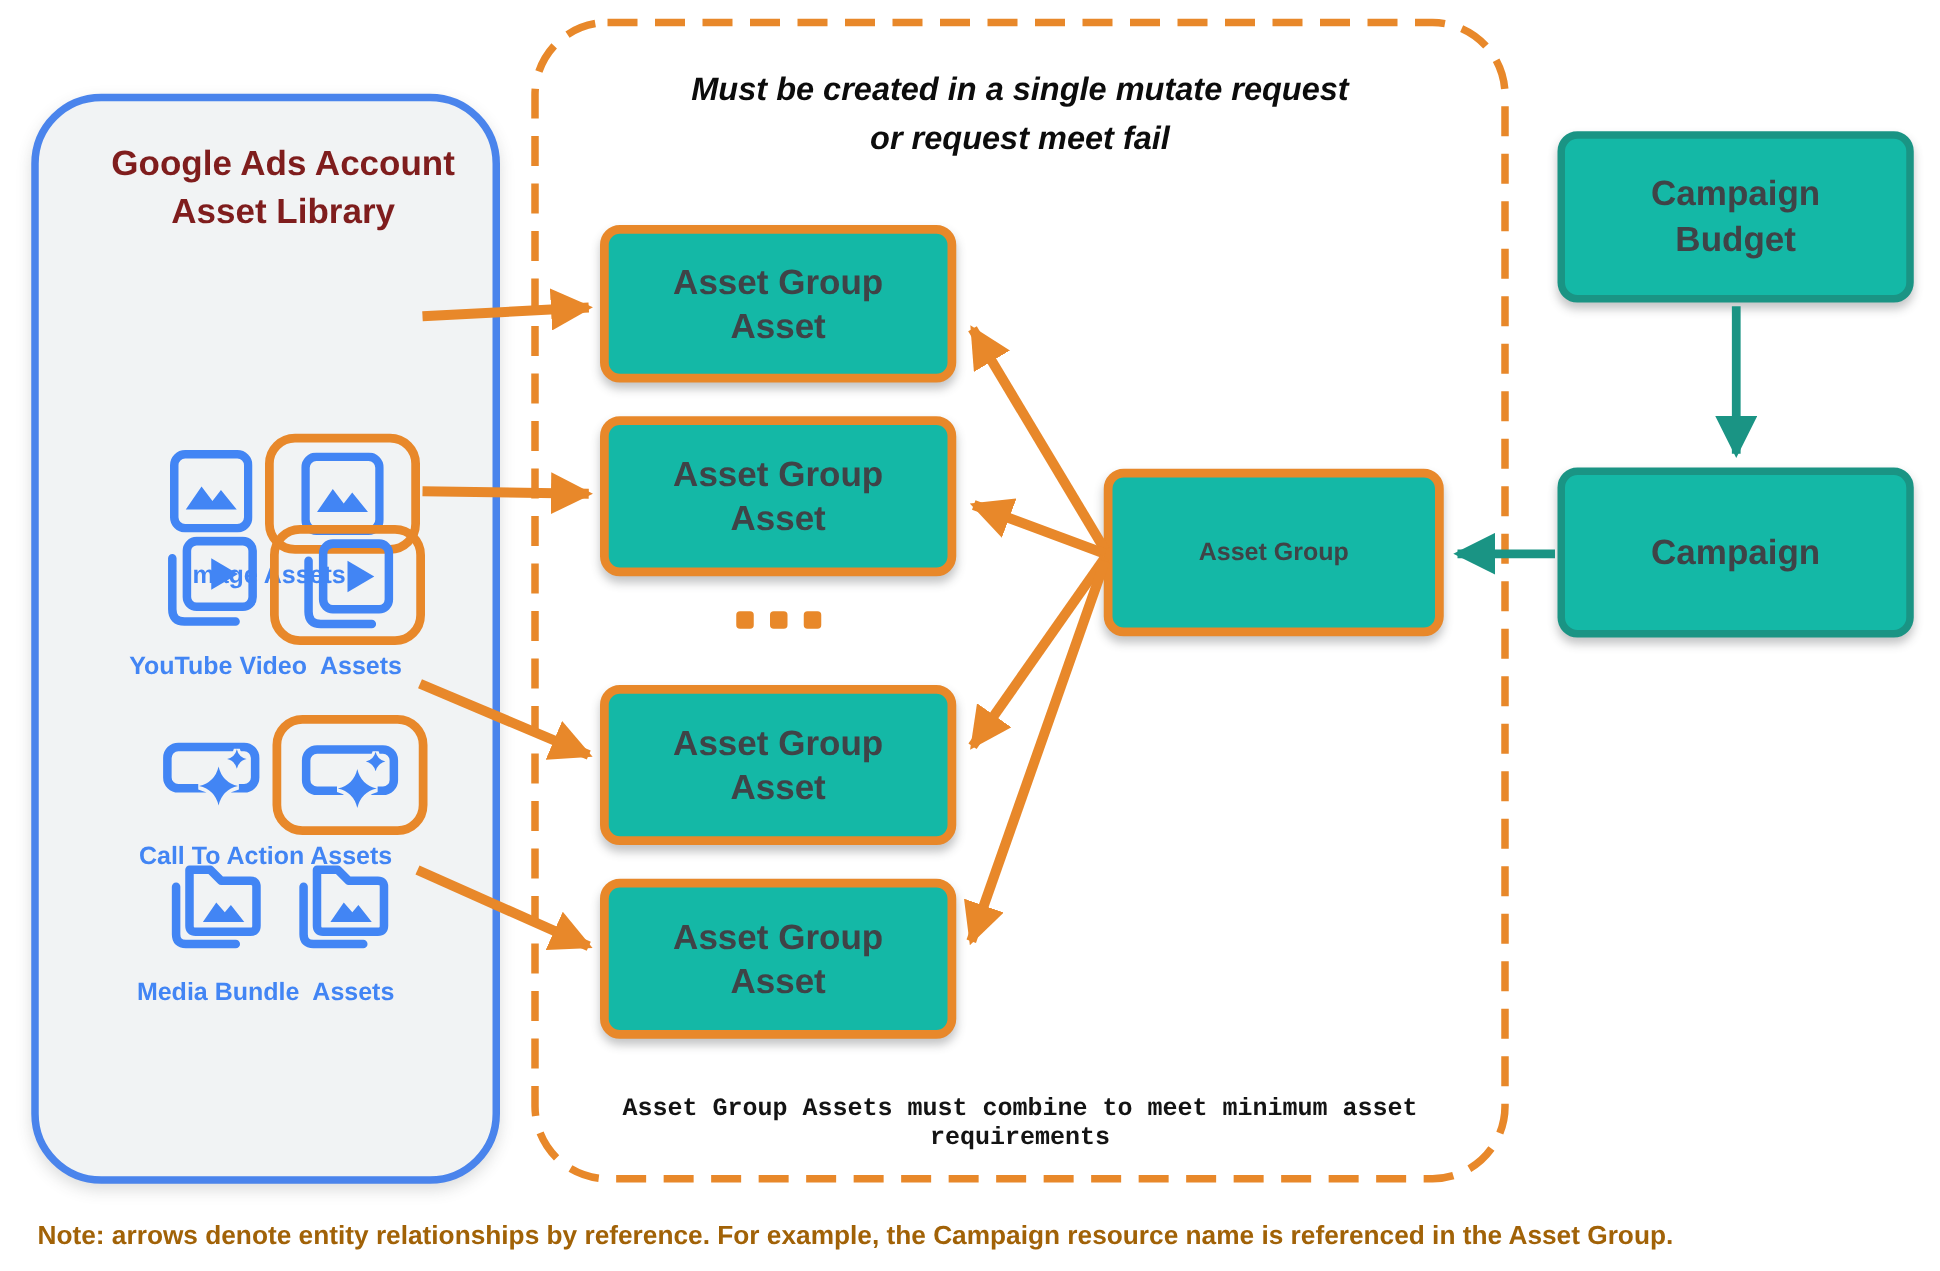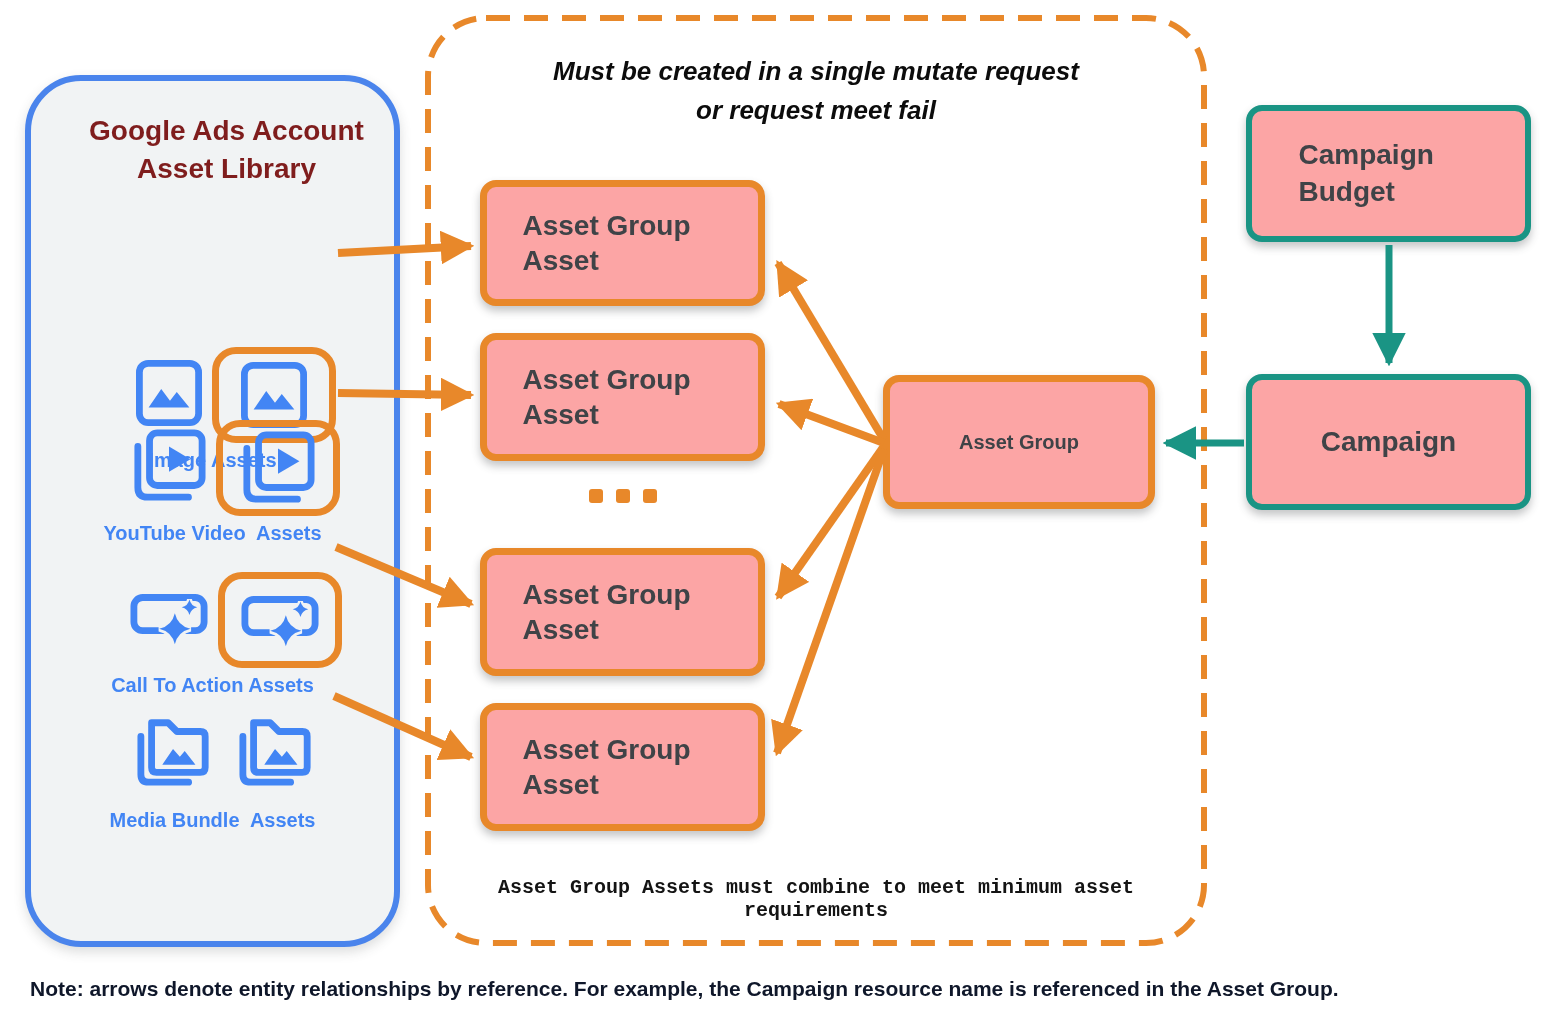--- a/index.html
+++ b/index.html
@@ -21,43 +21,43 @@
   .icon-pair{display:flex;align-items:center;gap:10px;transform:translateX(23px);}
   .icon-pair.plain{gap:26px;transform:translateX(12px);}
   .hl{
     width:124px;height:96px;border:7px solid #e8882a;border-radius:24px;box-sizing:border-box;
     display:flex;align-items:center;justify-content:center;
   }
   .lib-label{margin-top:6px;font-size:20px;font-weight:700;color:#4285f4;white-space:pre;}
   .lib-row.r5 .lib-label{margin-top:16px;}
   
   .node{
-    position:absolute;box-sizing:border-box;background:#fca5a5;border-radius:16px;
-    display:flex;align-items:center;justify-content:center;text-align:left;
+    position:absolute;box-sizing:border-box;background:#14b8a6;border-radius:16px;
+    display:flex;align-items:center;justify-content:center;text-align:center;
     font-weight:700;color:#3f4347;box-shadow:0 5px 8px rgba(60,64,67,.30);
   }
   .node.orange{border:7px solid #e8882a;font-size:28px;line-height:1.25;}
   .node.teal{border:6px solid #1a9484;font-size:28px;line-height:1.3;}
   
   .mutate-title{
     position:absolute;left:428px;top:52px;width:776px;text-align:center;
     font-size:26px;font-weight:800;font-style:italic;color:#0c0c0c;line-height:1.5;
   }
   .mutate-caption{
     position:absolute;left:428px;top:876px;width:776px;text-align:center;
     font-size:20px;font-weight:700;color:#141414;font-family:Liberation Mono, monospace;
   }
   .dots{
     position:absolute;left:480px;top:489px;width:285px;
     display:flex;justify-content:center;gap:13px;
   }
   .dots span{width:14px;height:14px;background:#e8882a;border-radius:3px;display:block;}
   .note{
     position:absolute;left:30px;top:977px;width:1500px;
-    font-size:21px;font-weight:700;color:#0f172a;
+    font-size:21px;font-weight:700;color:#a16207;
   }
   .arrow-layer{position:absolute;left:0;top:0;pointer-events:none;}
 </style>
 </head>
 <body>
 
 <div class="stage">
 
   <div class="lib-panel"></div>
   <div class="lib-title">
@@ -117,21 +117,21 @@
         <svg width="78" height="58" viewBox="0 0 80 58">
           <rect x="4" y="8" width="72" height="34" rx="9" fill="none" stroke="#4285f4" stroke-width="7"></rect>
           <path d="M46 24 Q49 37 62 40 Q49 43 46 56 Q43 43 30 40 Q43 37 46 24 Z" fill="#4285f4" stroke="#f1f3f4" stroke-width="6" paint-order="stroke"></path>
           <path d="M61 10 Q62.5 16.5 69 18 Q62.5 19.5 61 26 Q59.5 19.5 53 18 Q59.5 16.5 61 10 Z" fill="#4285f4" stroke="#f1f3f4" stroke-width="5" paint-order="stroke"></path>
         </svg>
       </span>
     </div>
     <div class="lib-label">Call To Action Assets</div>
   </div>
 
-  <div class="lib-row r5" style="top:713px">
+  <div class="lib-row r5" style="top:686px">
     <div class="icon-pair plain">
       <span>
         <svg width="76" height="76" viewBox="0 0 78 78">
           <path d="M5 24 V63 Q5 71 13 71 H54" fill="none" stroke="#4285f4" stroke-width="7" stroke-linecap="round"></path>
           <path d="M16 10 h17 l9 9 h24 q5 0 5 5 v32 q0 5 -5 5 H21 q-5 0 -5 -5 Z" fill="none" stroke="#4285f4" stroke-width="7" stroke-linejoin="round"></path>
           <path d="M27 53 L38 37 L45 45 L50 39 L61 53 Z" fill="#4285f4"></path>
         </svg>
       </span>
       <span>
         <svg width="76" height="76" viewBox="0 0 78 78">

